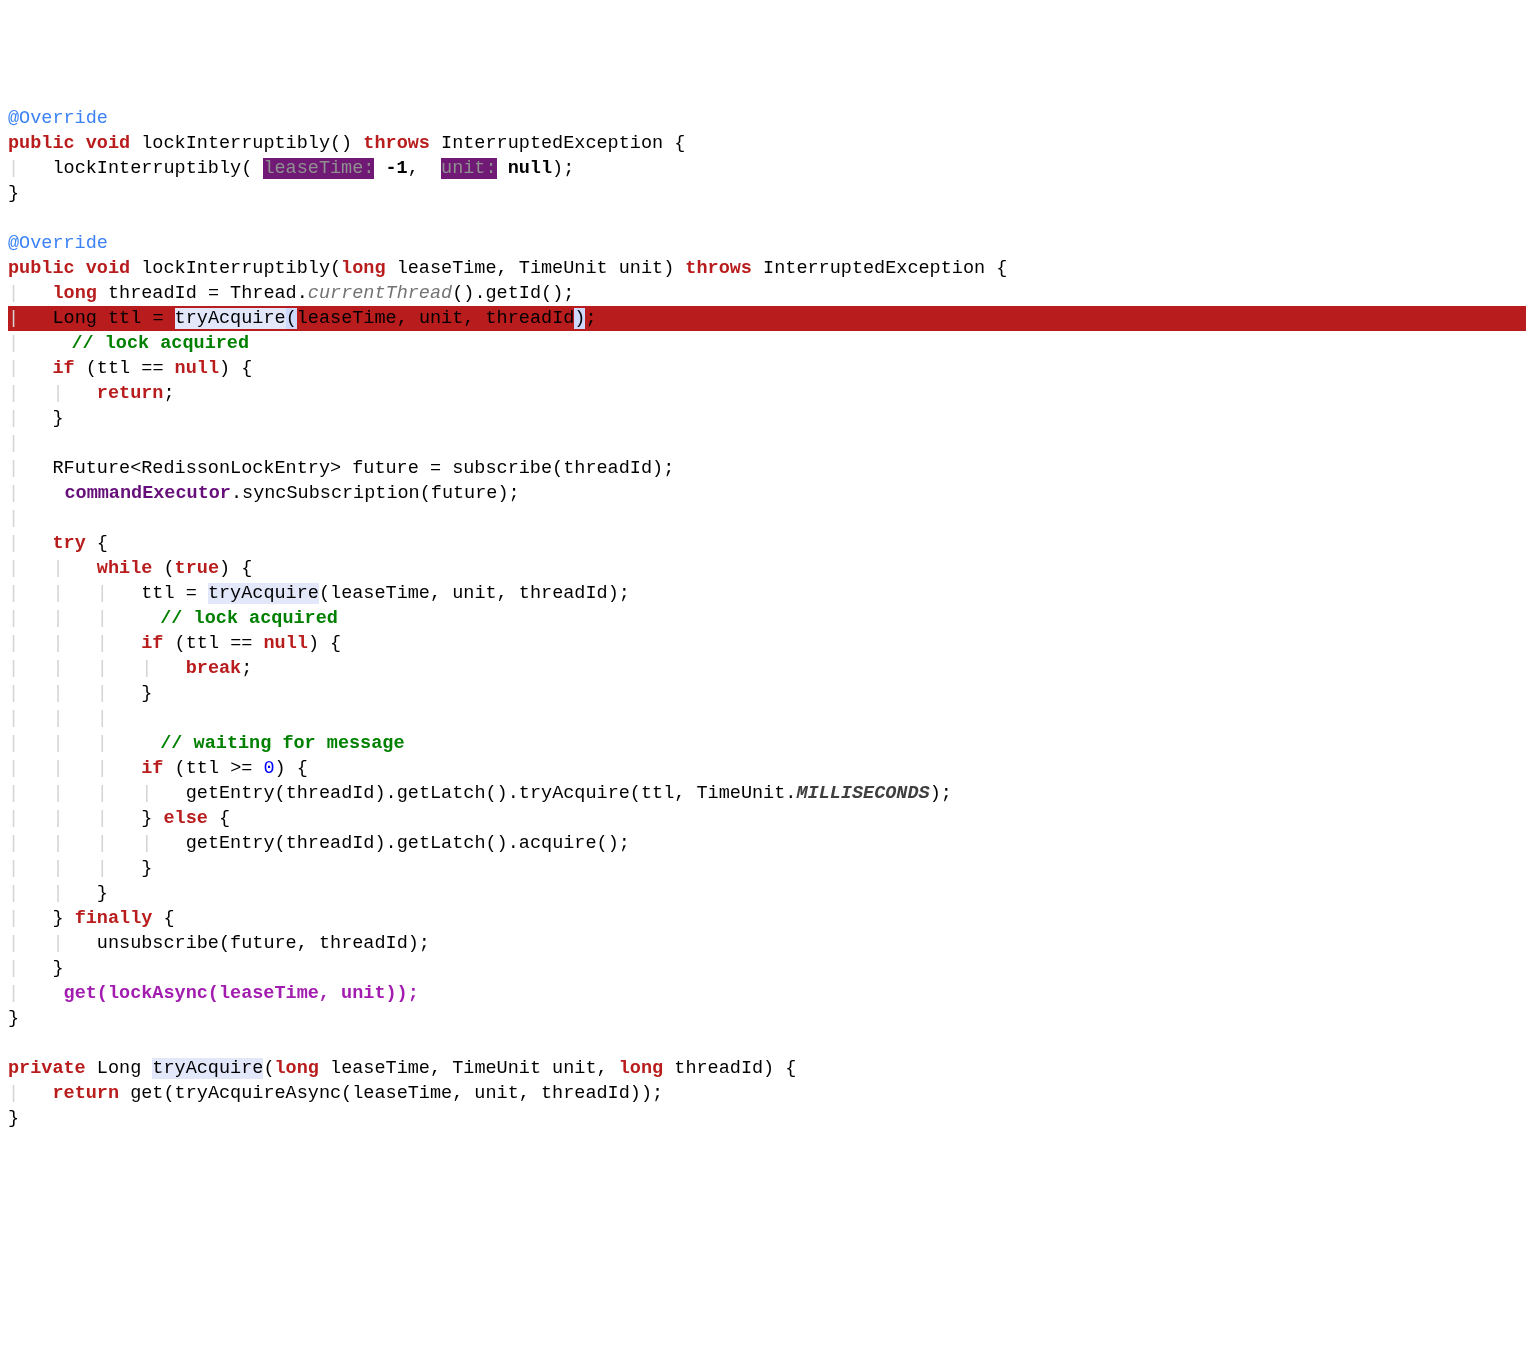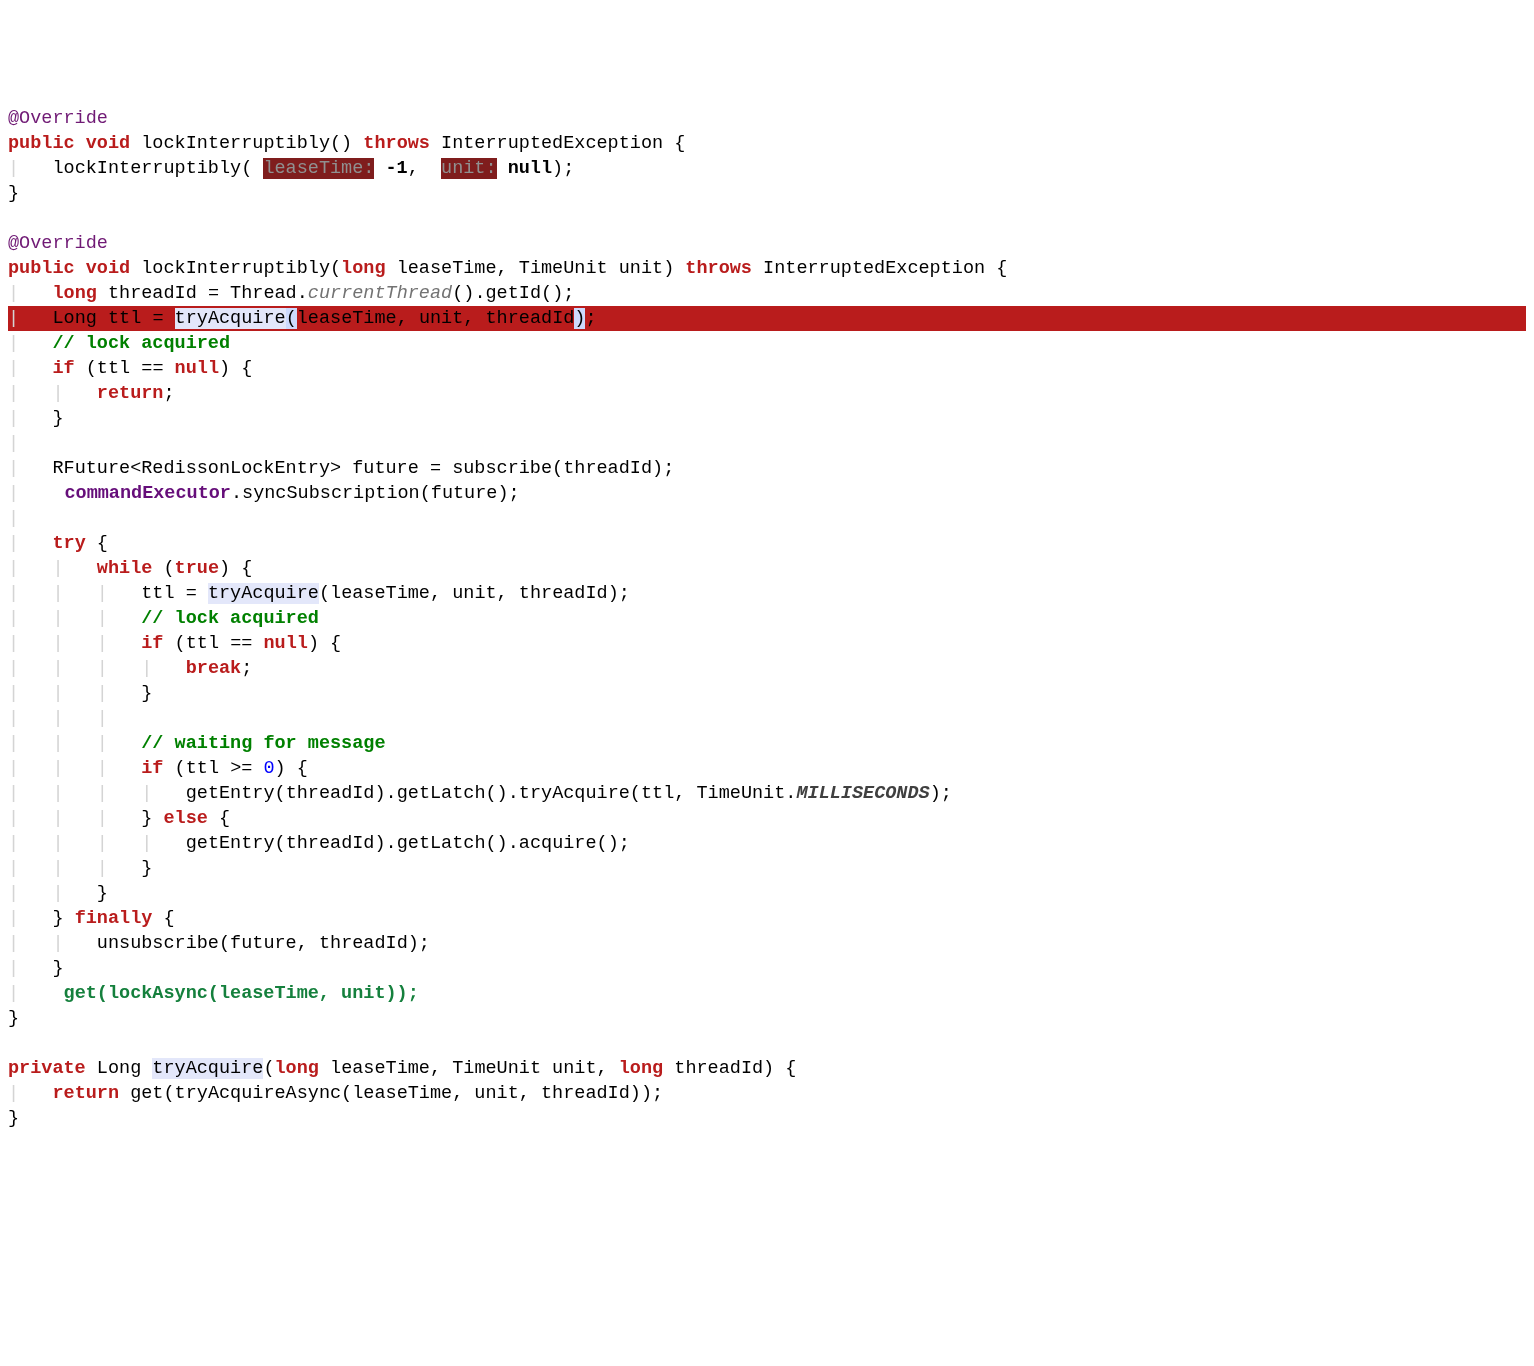--- a/index.html
+++ b/index.html
@@ -11,27 +11,27 @@
     line-height: 25px;
     white-space: pre;
     color: #000000;
     overflow-x: auto;
   }
   .line { display: block; position: relative; }
   .hl  { background: #b91c1c; display:block; width:100%; }
   .sel { background: #e3e7fa; }
   .selp { background: #cddafd; }
 
-  .annot   { color: #701a75; }
+  .annot   { color: #3b82f6; }
   .kw      { color: #b91c1c; font-weight: bold; }
-  .comment { color: #008000; font-weight: bold; }
-  .commentGet { color: #15803d; font-weight: bold; }
+  .comment { color: #008000; font-weight: bold; margin-left: 19px; }
+  .commentGet { color: #a21caf; font-weight: bold; }
   .ident   { color: #000000; }
   .num     { color: #0000ff; }
-  .hint    { color: #909090; background: #7f1d1d; margin-top: 28px; }
+  .hint    { color: #909090; background: #701a75; margin-top: 28px; }
   .hintVal { color: #000000; font-weight: bold; }
   .me      { color: #660e7a; font-weight: bold; margin-left: 12px; }
   .static  { color: #737373; font-style: italic; }
   .const   { color: #404040; font-weight: bold; font-style: italic; }
   .guide   { color: #d4d4d4; }
 </style>
 </head>
 <body>
 
 

